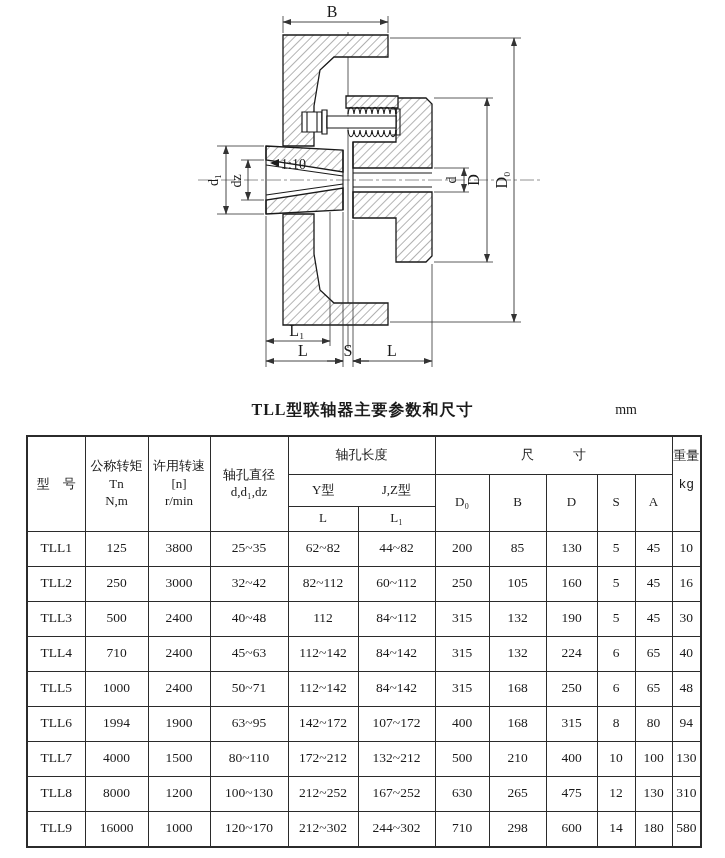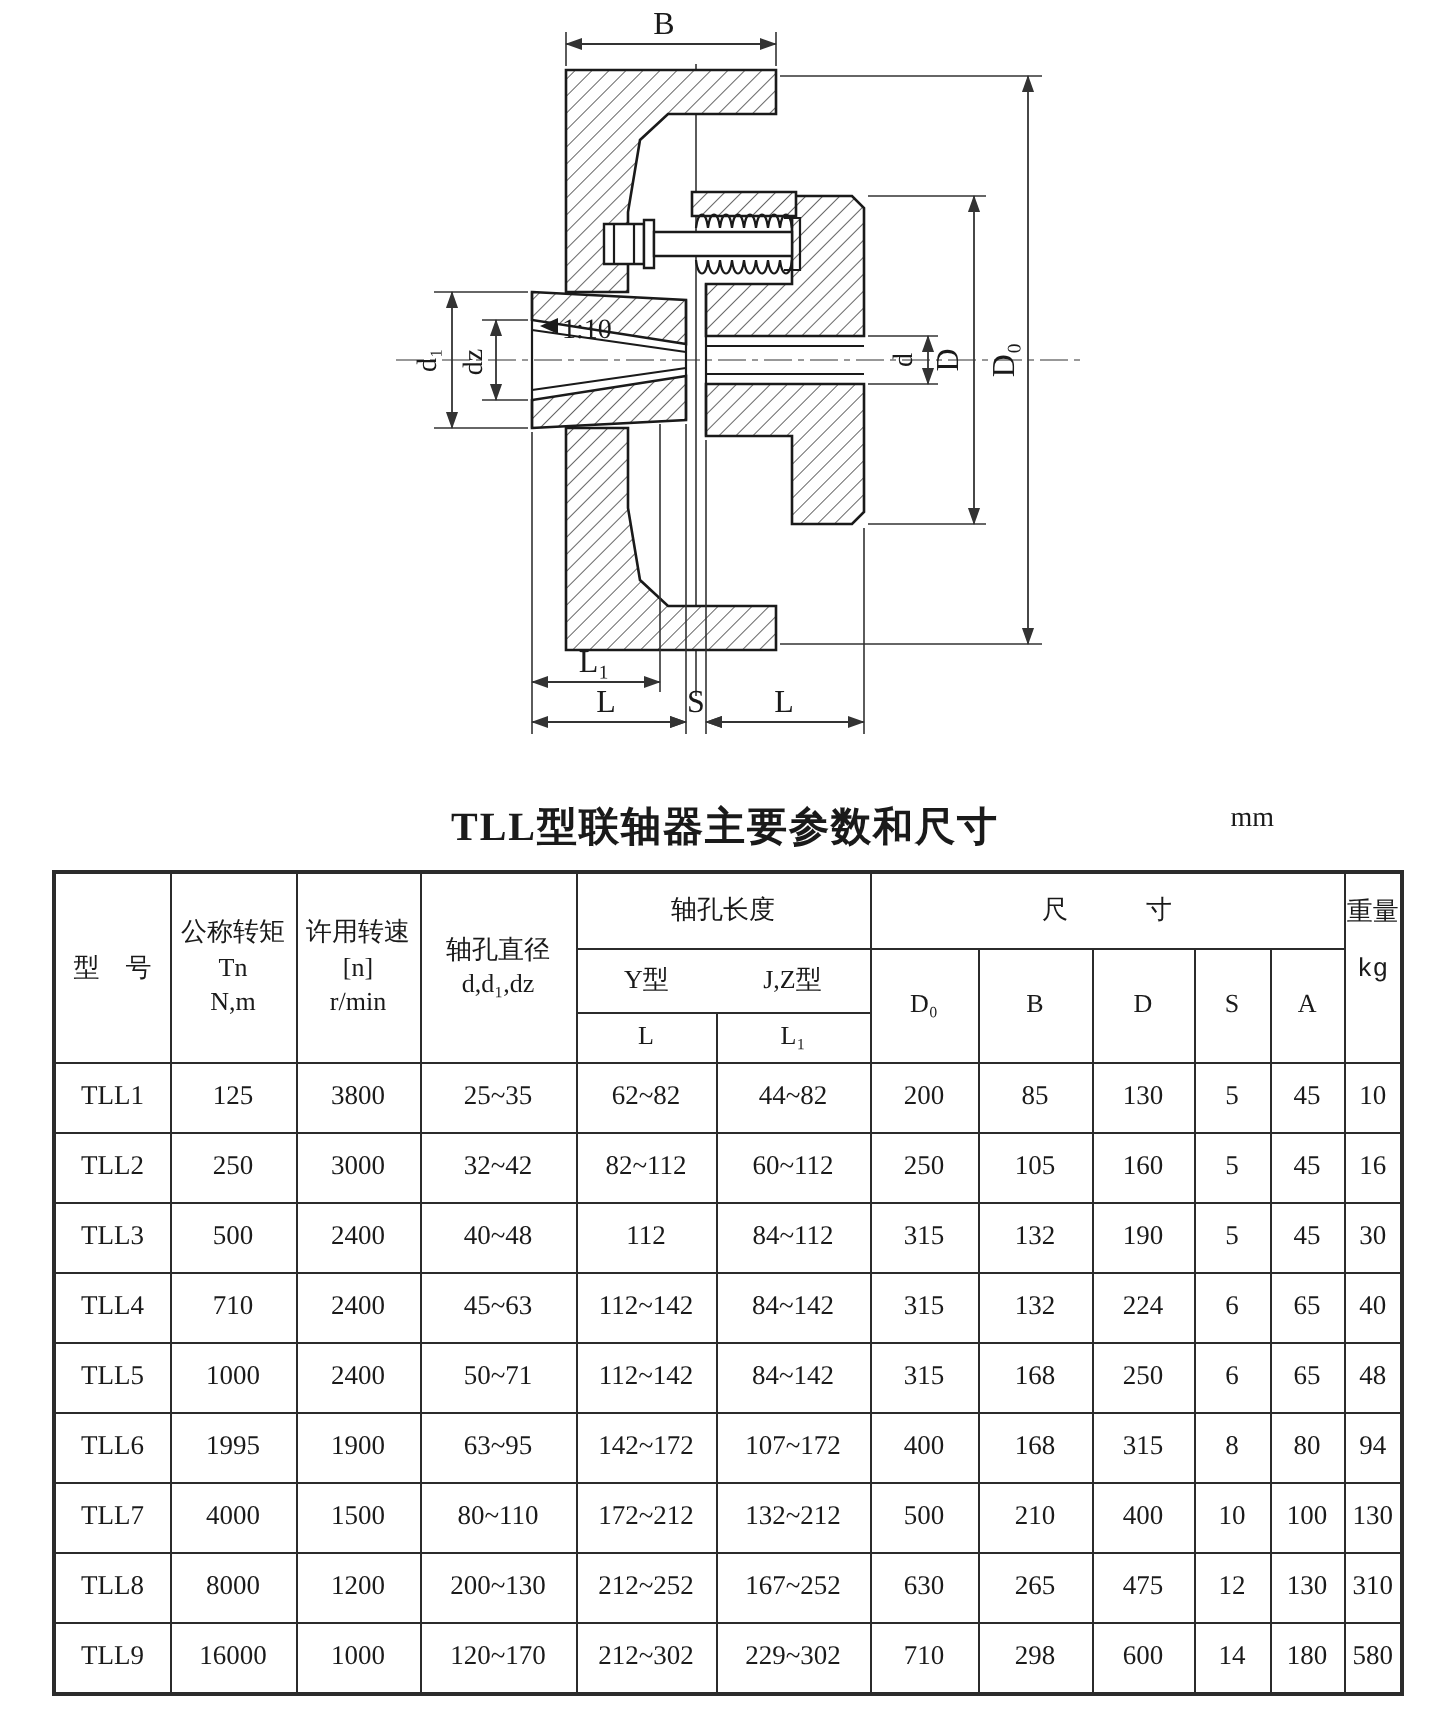--- a/index.html
+++ b/index.html
@@ -13,21 +13,21 @@
   .solid{fill:#ffffff;stroke:#1a1a1a;stroke-width:1.2;}
   .edge{stroke:#1a1a1a;stroke-width:1.1;fill:none;}
   .thin{stroke:#333;stroke-width:0.8;fill:none;}
   .dim{stroke:#333;stroke-width:0.9;fill:none;}
   .cline{stroke:#777;stroke-width:0.8;stroke-dasharray:14 3 3 3;fill:none;}
   .dimtxt{font-family:"Liberation Serif","DejaVu Serif",serif;font-size:16px;}
   .dimtxt-s{font-family:"Liberation Serif","DejaVu Serif",serif;font-size:14px;}
 
   
   .title-row{position:absolute;top:400px;left:0;width:725px;height:34px;}
-  .doc-title{position:absolute;left:0;width:725px;text-align:center;font-size:20px;font-weight:bold;letter-spacing:1px;}
+  .doc-title{position:absolute;left:0;width:725px;text-align:center;font-size:16px;font-weight:bold;letter-spacing:1px;}
   .unit-label{position:absolute;right:88px;top:2px;font-size:14px;font-weight:normal;}
 
   
   .tbl{position:absolute;top:435px;left:26px;border-collapse:collapse;table-layout:fixed;width:674px;}
   .tbl td,.tbl th{border:1px solid #2b2b2b;text-align:center;vertical-align:middle;
       font-weight:normal;font-size:13px;padding:0;line-height:1.25;}
   .tbl{border:2px solid #2b2b2b;}
   .tbl .num{font-size:13.5px;}
   .tbl tbody td{height:34px;font-size:13.5px;}
   .hcell div{margin:1px 0;}
@@ -262,21 +262,21 @@
           <td class="num">84~142</td>
           <td class="num">315</td>
           <td class="num">168</td>
           <td class="num">250</td>
           <td class="num">6</td>
           <td class="num">65</td>
           <td class="num">48</td>
         </tr>
         <tr>
           <td class="num">TLL6</td>
-          <td class="num">1995</td>
+          <td class="num">1994</td>
           <td class="num">1900</td>
           <td class="num">63~95</td>
           <td class="num">142~172</td>
           <td class="num">107~172</td>
           <td class="num">400</td>
           <td class="num">168</td>
           <td class="num">315</td>
           <td class="num">8</td>
           <td class="num">80</td>
           <td class="num">94</td>
@@ -292,37 +292,37 @@
           <td class="num">210</td>
           <td class="num">400</td>
           <td class="num">10</td>
           <td class="num">100</td>
           <td class="num">130</td>
         </tr>
         <tr>
           <td class="num">TLL8</td>
           <td class="num">8000</td>
           <td class="num">1200</td>
-          <td class="num">200~130</td>
+          <td class="num">100~130</td>
           <td class="num">212~252</td>
           <td class="num">167~252</td>
           <td class="num">630</td>
           <td class="num">265</td>
           <td class="num">475</td>
           <td class="num">12</td>
           <td class="num">130</td>
           <td class="num">310</td>
         </tr>
         <tr>
           <td class="num">TLL9</td>
           <td class="num">16000</td>
           <td class="num">1000</td>
           <td class="num">120~170</td>
           <td class="num">212~302</td>
-          <td class="num">229~302</td>
+          <td class="num">244~302</td>
           <td class="num">710</td>
           <td class="num">298</td>
           <td class="num">600</td>
           <td class="num">14</td>
           <td class="num">180</td>
           <td class="num">580</td>
         </tr>
       </tbody>
   </table>
 

